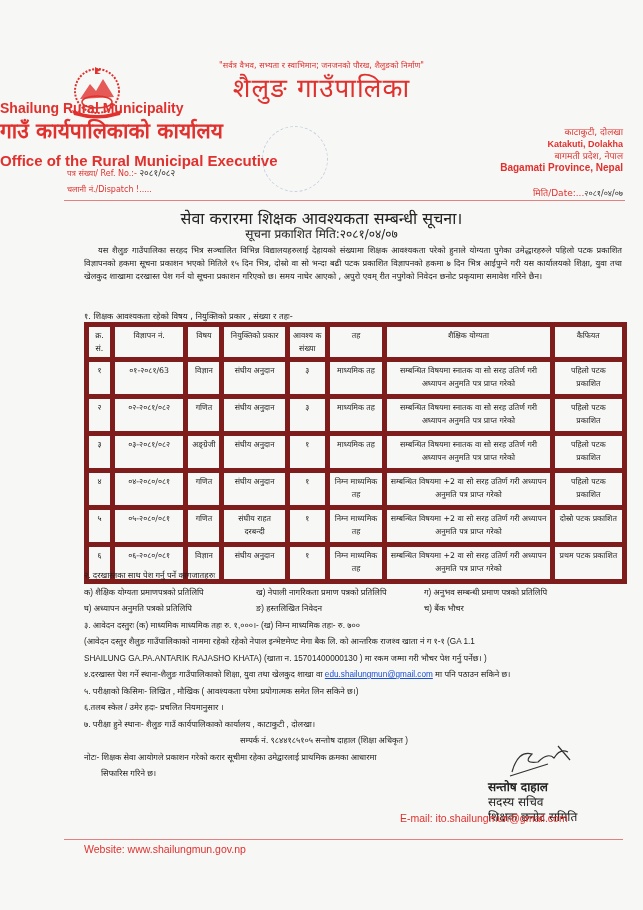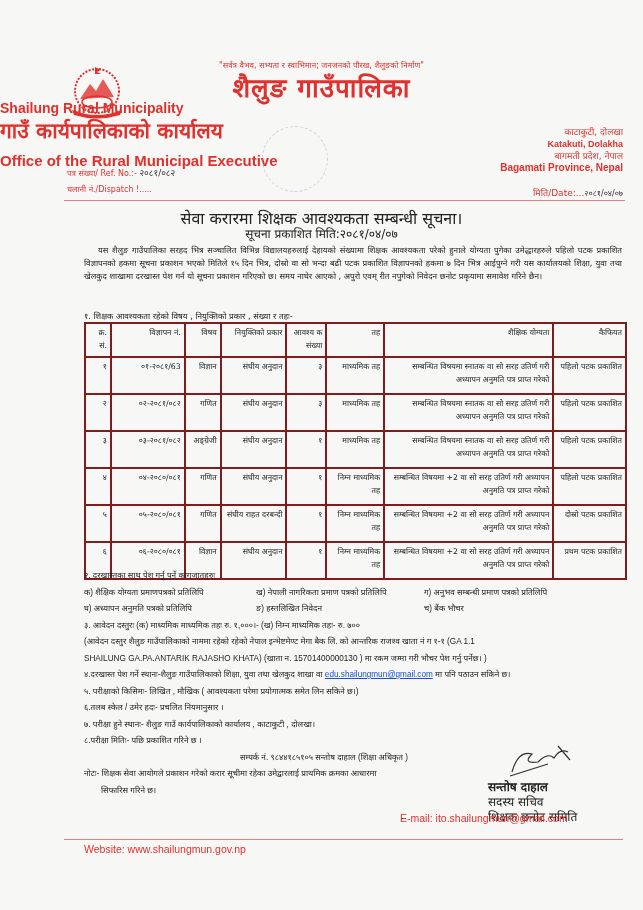--- a/index.html
+++ b/index.html
@@ -1,20 +1,20 @@
 <!DOCTYPE html>
 <html><head>
 <meta charset="utf-8">
 <style>
   * { box-sizing: border-box; margin: 0; padding: 0; }
   html, body { width: 643px; height: 910px; background: #f7f7f5; overflow: hidden; }
   body { position: relative; font-family: "DejaVu Serif", serif; color: #222; }
   .motto { position: absolute; left: 0; width: 643px; top: 59px; text-align: center; font-size: 8px; color: #e0312e; font-family: "DejaVu Sans", sans-serif; }
   .logo { position: absolute; left: 68px; top: 64px; width: 58px; height: 58px; }
-  .title-np { position: absolute; left: 0; width: 643px; top: 69px; text-align: center; font-size: 26px; font-weight: bold; color: #e0312e; font-family: "DejaVu Sans", sans-serif; letter-spacing: 1px; }
+  .title-np { position: absolute; left: 0; width: 643px; top: 69px; text-align: center; font-size: 26px; font-weight: normal; color: #e0312e; font-family: "DejaVu Sans", sans-serif; letter-spacing: 1px; }
   .title-en { position: absolute; left: 0; width: 643px; top: 100px; font-size: 14px; font-weight: bold; color: #e0312e; font-family: Liberation Sans, sans-serif; }
   .office-np { position: absolute; left: 0; width: 643px; top: 116px; text-align: left; font-size: 21px; font-weight: bold; color: #e0312e; font-family: "DejaVu Sans", sans-serif; }
   .office-en { position: absolute; left: 0; width: 643px; top: 152px; text-align: left; font-size: 15px; font-weight: bold; color: #e0312e; font-family: "Liberation Sans", sans-serif; }
   .addr { position: absolute; right: 20px; top: 126px; text-align: right; color: #e0312e; font-size: 9px; line-height: 12px; font-family: "DejaVu Sans", sans-serif; }
   .addr .b { font-weight: bold; font-family: "Liberation Sans", sans-serif; }
   .addr .prov { font-size: 10px; }
 
   .ref { position: absolute; left: 67px; top: 165px; font-size: 8px; color: #e0312e; line-height: 16px; font-family: "DejaVu Sans", sans-serif; }
   .ref .val { color: #333; font-size: 9px; }
   .date { position: absolute; right: 20px; top: 186px; font-size: 9px; color: #e0312e; font-family: "DejaVu Sans", sans-serif; }
@@ -23,21 +23,21 @@
 
   .stamp { position: absolute; left: 262px; top: 126px; width: 66px; height: 66px; border-radius: 50%; border: 1px dashed #8fa1c4; opacity: .45; }
 
   .notice-title { position: absolute; left: 0; width: 643px; top: 207px; text-align: center; font-size: 16px; font-family: "DejaVu Sans", sans-serif; }
   .notice-date { position: absolute; left: 0; width: 643px; top: 225px; text-align: center; font-size: 12px; font-family: "DejaVu Sans", sans-serif; }
 
   .para { position: absolute; left: 84px; width: 538px; top: 244px; font-size: 8.2px; line-height: 13.2px; text-align: justify; text-indent: 14px; font-family: "DejaVu Sans", sans-serif; }
   .sec1 { position: absolute; left: 84px; top: 310px; font-size: 8.2px; font-family: "DejaVu Sans", sans-serif; }
 
   table.req { position: absolute; left: 84px; top: 322px; width: 543px; border-collapse: collapse; font-size: 7.8px; font-family: "DejaVu Sans", sans-serif; }
-  table.req th, table.req td { border: 2px solid #7f1d1d; padding: 2px 3px; vertical-align: top; text-align: right; font-weight: normal; line-height: 13px; }
+  table.req th, table.req td { border: 5px solid #7f1d1d; padding: 2px 3px; vertical-align: top; text-align: center; font-weight: normal; line-height: 13px; }
   table.req thead th { height: 34px; }
   table.req tbody td { height: 37px; }
 
   .docs { position: absolute; left: 84px; top: 568px; font-size: 8.2px; line-height: 16.5px; font-family: Liberation Sans, sans-serif; width: 540px; }
   .docs .row { display: flex; }
   .docs .c1 { width: 172px; }
   .docs .c2 { width: 168px; }
   .docs a { color: #1a4fd6; text-decoration: underline; }
   .contact { padding-left: 156px; }
   .note2 { padding-left: 17px; }
@@ -191,21 +191,20 @@
   </div>
   <div>३. आवेदन दस्तुरः (क) माध्यमिक माध्यमिक तहः रु. १,०००।- (ख) निम्न माध्यमिक तहः- रु. ७००</div>
   <div>(आवेदन दस्तुर शैलुङ गाउँपालिकाको नाममा रहेको रहेको नेपाल इन्भेष्टमेण्ट मेगा बैक लि. को आन्तरिक राजश्व खाता नं ग १-१ (GA 1.1</div>
   <div>SHAILUNG GA.PA.ANTARIK RAJASHO KHATA) (खाता न. 15701400000130 ) मा रकम जम्मा गरी भौचर पेश गर्नु पर्नेछ। )</div>
   <div>
     <span>४.दरखास्त पेश गर्ने स्थानः-शैलुङ गाउँपालिकाको शिक्षा, युवा तथा खेलकुद शाखा वा </span><a>edu.shailungmun@gmail.com</a><span> मा पनि पठाउन सकिने छ।</span>
   </div>
   <div>५. परीक्षाको किसिमः- लिखित , मौखिक ( आवश्यकता परेमा प्रयोगात्मक समेत लिन सकिने छ।)</div>
   <div>६.तलब स्केल / उमेर हदः- प्रचलित नियमानुसार ।</div>
   <div>७. परीक्षा हुने स्थानः- शैलुङ गाउँ कार्यपालिकाको कार्यालय , काटाकुटी , दोलखा।</div>
-  <div>८.परीक्षा मितिः- पछि प्रकाशित गरिने छ ।</div>
   <div class="contact">सम्पर्क नं. ९८४४१८५१०५ सन्तोष दाहाल (शिक्षा अधिकृत )</div>
   <div>नोटः- शिक्षक सेवा आयोगले प्रकाशन गरेको करार सूचीमा रहेका उमेद्वारलाई प्राथमिक क्रमका आधारमा</div>
   <div class="note2">सिफारिस गरिने छ।</div>
 </div>
 
 <div class="sig">
   <svg width="70" height="36" viewBox="0 0 70 36">
     <path d="M4 30 Q10 8 24 12 Q14 22 30 20 Q40 10 46 16 Q52 6 60 10 M50 4 L62 18 M2 34 L40 22" fill="none" stroke="#333" stroke-width="1.2"></path>
   </svg>
   <div style="font-weight:bold">सन्तोष दाहाल</div>

